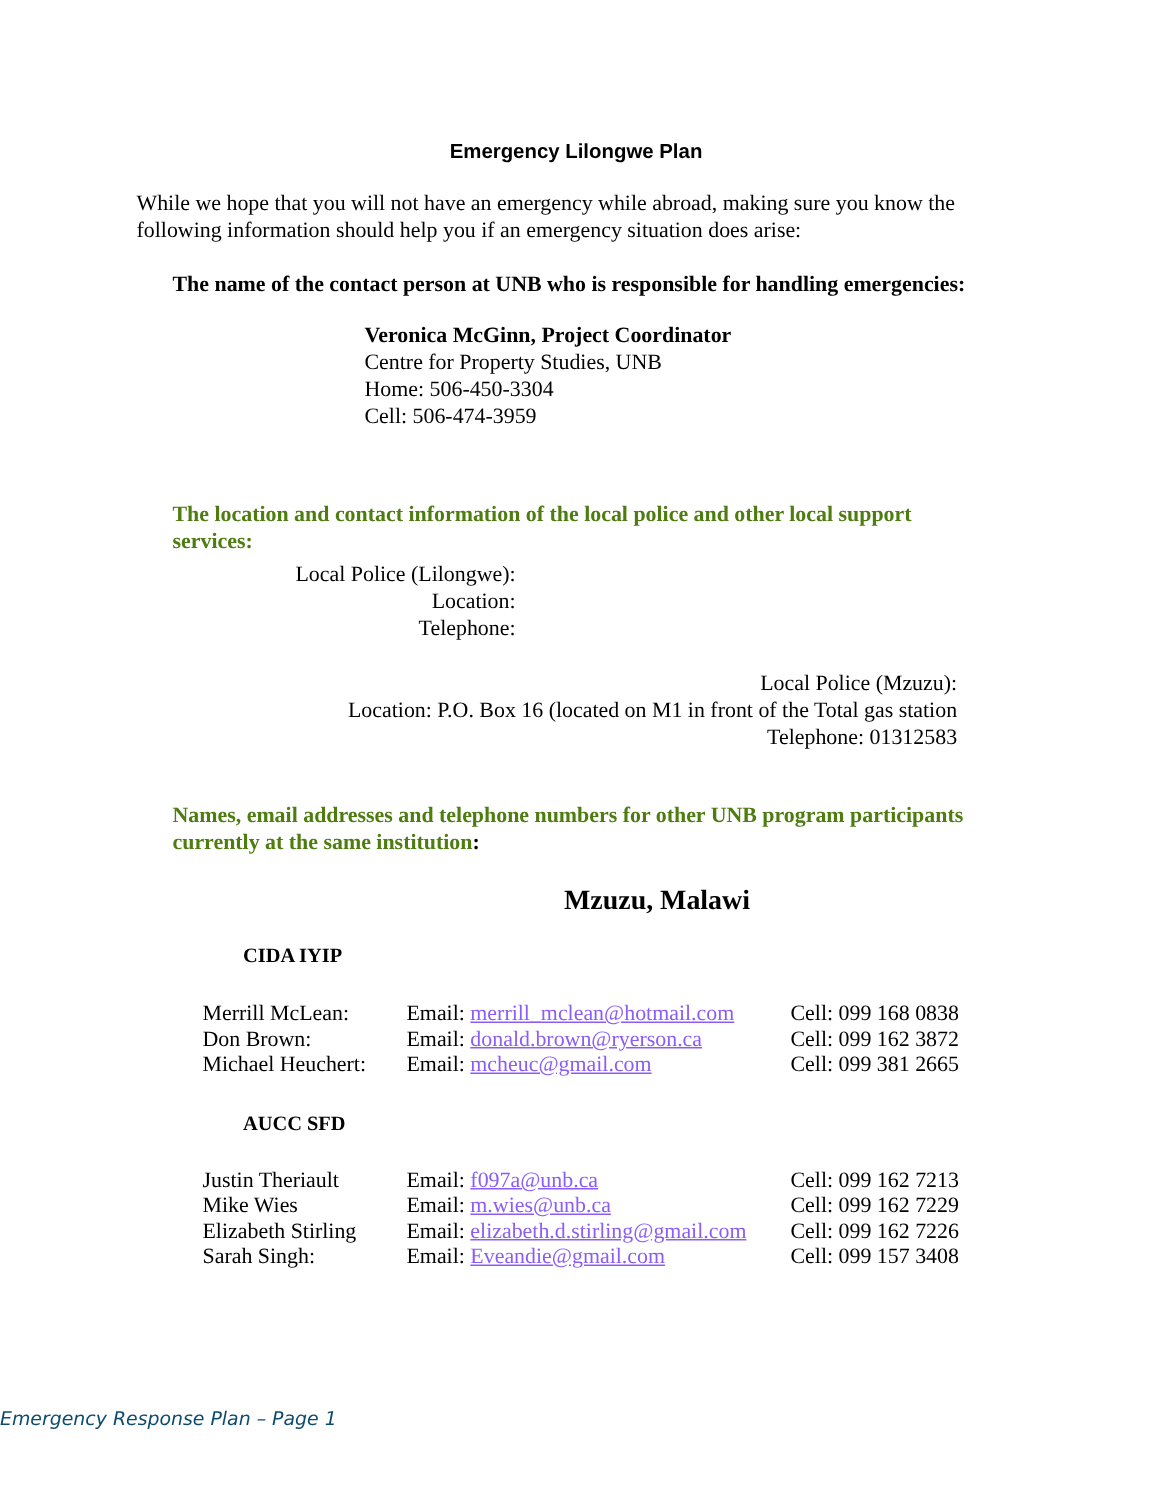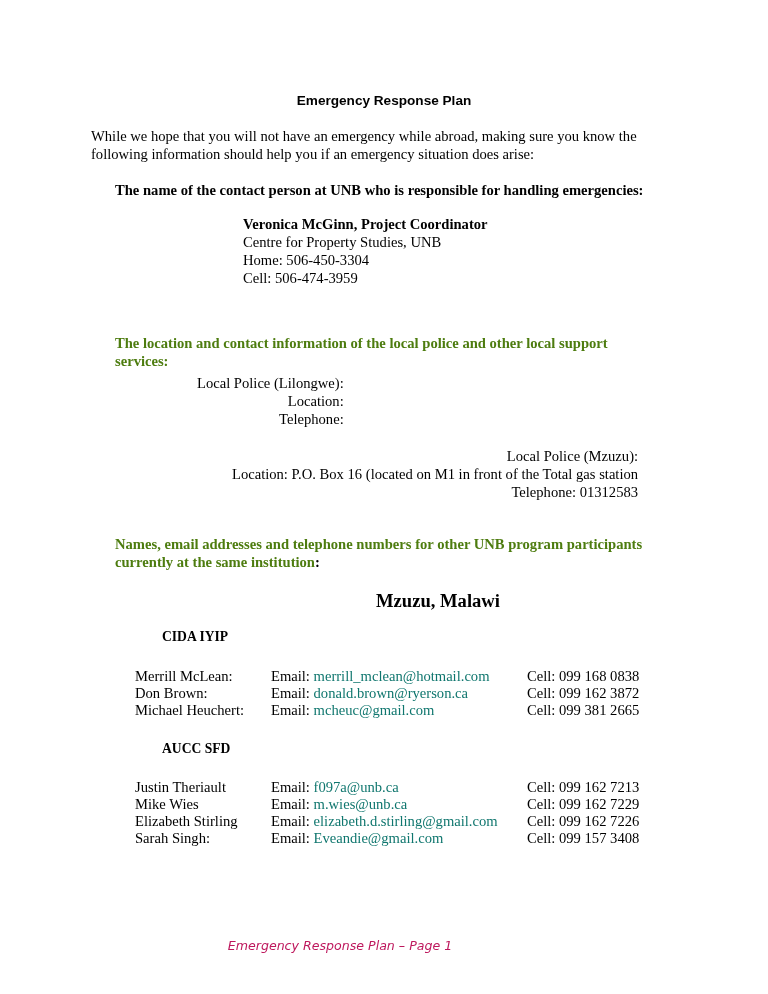--- a/index.html
+++ b/index.html
@@ -22,30 +22,30 @@
   .h2 { left: 115px; top: 334px; white-space: normal; width: 540px; line-height: 18px; }
   .police { left: 197px; line-height: 18px; text-align: right; }
   .police .sub { padding-left: 35px; }
   .h3 { left: 115px; top: 535px; white-space: normal; width: 560px; line-height: 18px; }
   .region { left: 0; width: 768px; text-align: center; top: 592px; font-size: 18.6px; font-weight: bold; padding-left: 108px; box-sizing: border-box; }
   .grp { left: 162px; font-weight: bold; font-size: 13.6px; }
   .row { position: absolute; left: 0; width: 751px; height: 17px; }
   .row .nm { position: absolute; left: 135px; }
   .row .em { position: absolute; left: 271px; }
   .row .ce { position: absolute; left: 527px; }
-  a.link { color: #0f766e; }
+  a.link { color: #8b5cf6; text-decoration: underline; }
   .footer {
-    left: 0; width: 680px; text-align: center; top: 937px;
-    font-family: "DejaVu Sans", "Liberation Sans", sans-serif; font-style: italic; font-size: 12.6px; color: #be185d;
+    left: 0; width: 680px; top: 937px;
+    font-family: "DejaVu Sans", "Liberation Sans", sans-serif; font-style: italic; font-size: 12.6px; color: #0c4a6e;
   }
 </style>
 </head>
 <body>
 
-<div class="abs title">Emergency Response Plan</div>
+<div class="abs title">Emergency Lilongwe Plan</div>
 
 <div class="abs intro">While we hope that you will not have an emergency while abroad, making sure you know the following information should help you if an emergency situation does arise:</div>
 
 <div class="abs h1 bold">The name of the contact person at UNB who is responsible for handling emergencies:</div>
 
 <div class="abs contact">
   <div class="bold">Veronica McGinn, Project Coordinator</div>
   <div>Centre for Property Studies, UNB</div>
   <div>Home:  506-450-3304</div>
   <div>Cell:  506-474-3959</div>

